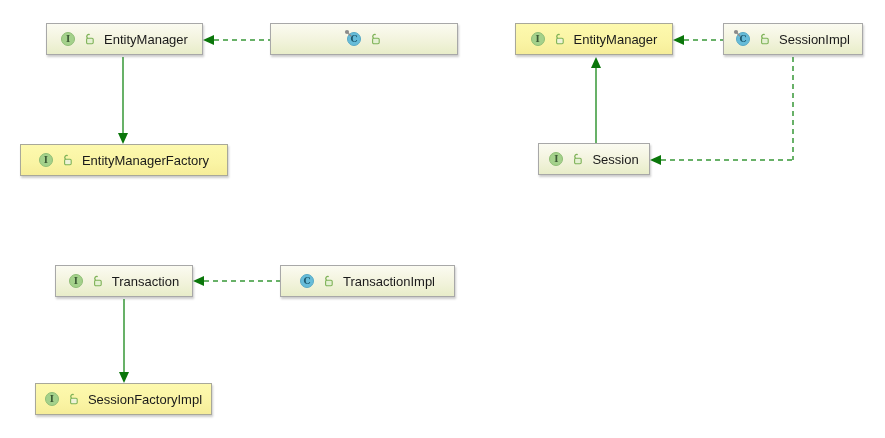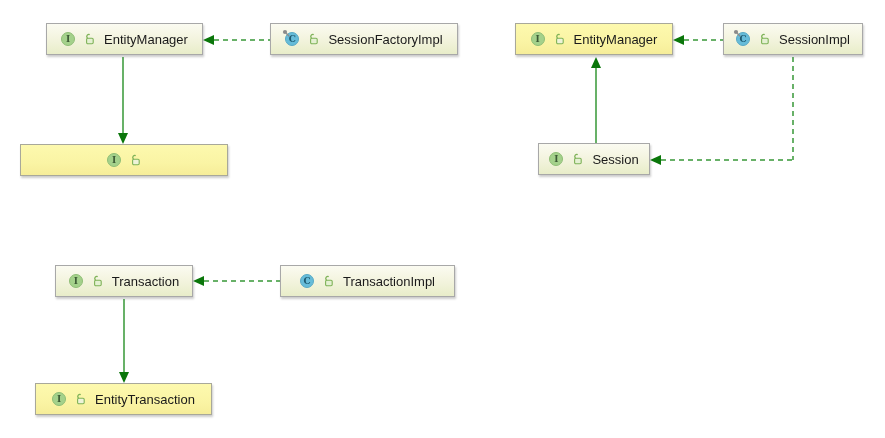--- a/index.html
+++ b/index.html
@@ -125,33 +125,33 @@
           <circle cx="3" cy="3" r="2.1" fill="#8b8b8b"></circle>
           <line x1="4.2" y1="4.2" x2="7.2" y2="7.2" stroke="#8b8b8b" stroke-width="1.4"></line>
         </svg>
     </span>
     <span class="lock">
       <svg width="11" height="12" viewBox="0 0 11 12">
           <path d="M3.4 5.6 L3.4 4.2 A2.1 2.1 0 0 1 7.2 2.9" fill="none" stroke="#7eb257" stroke-width="1.3" transform="rotate(-30 4 5)"></path>
           <rect x="2.6" y="5.2" width="6.6" height="5.6" rx="1.2" fill="#e4f0d2" stroke="#7eb257" stroke-width="1.1"></rect>
         </svg>
     </span>
-    <span class="label">SessionFactoryImpl</span>
   </div>
 
   <div class="node highlight n-entitymanagerfactory">
     <span class="typeicon iface">
         <i style="font-style: normal;">I</i>
       </span>
     <span class="lock">
       <svg width="11" height="12" viewBox="0 0 11 12">
           <path d="M3.4 5.6 L3.4 4.2 A2.1 2.1 0 0 1 7.2 2.9" fill="none" stroke="#7eb257" stroke-width="1.3" transform="rotate(-30 4 5)"></path>
           <rect x="2.6" y="5.2" width="6.6" height="5.6" rx="1.2" fill="#eef3d8" stroke="#7eb257" stroke-width="1.1"></rect>
         </svg>
     </span>
+    <span class="label">EntityManagerFactory</span>
   </div>
 
   <div class="node highlight n-entitymanager">
     <span class="typeicon iface">
         <i style="font-style: normal;">I</i>
       </span>
     <span class="lock">
       <svg width="11" height="12" viewBox="0 0 11 12">
           <path d="M3.4 5.6 L3.4 4.2 A2.1 2.1 0 0 1 7.2 2.9" fill="none" stroke="#7eb257" stroke-width="1.3" transform="rotate(-30 4 5)"></path>
           <rect x="2.6" y="5.2" width="6.6" height="5.6" rx="1.2" fill="#eef3d8" stroke="#7eb257" stroke-width="1.1"></rect>
@@ -219,16 +219,16 @@
   <div class="node highlight n-entitytransaction">
     <span class="typeicon iface">
         <i style="font-style: normal;">I</i>
       </span>
     <span class="lock">
       <svg width="11" height="12" viewBox="0 0 11 12">
           <path d="M3.4 5.6 L3.4 4.2 A2.1 2.1 0 0 1 7.2 2.9" fill="none" stroke="#7eb257" stroke-width="1.3" transform="rotate(-30 4 5)"></path>
           <rect x="2.6" y="5.2" width="6.6" height="5.6" rx="1.2" fill="#eef3d8" stroke="#7eb257" stroke-width="1.1"></rect>
         </svg>
     </span>
-    <span class="label">EntityTransaction</span>
+    <span class="label">SessionFactoryImpl</span>
   </div>
 
 </div>
 
 </body></html>

